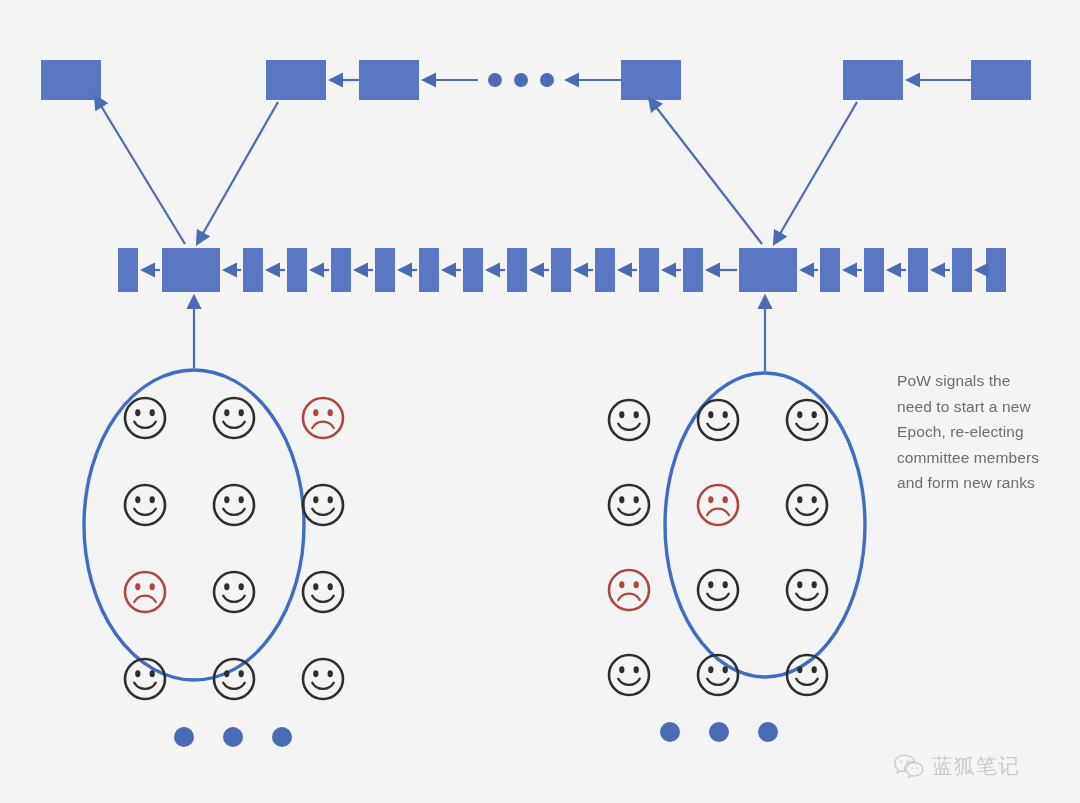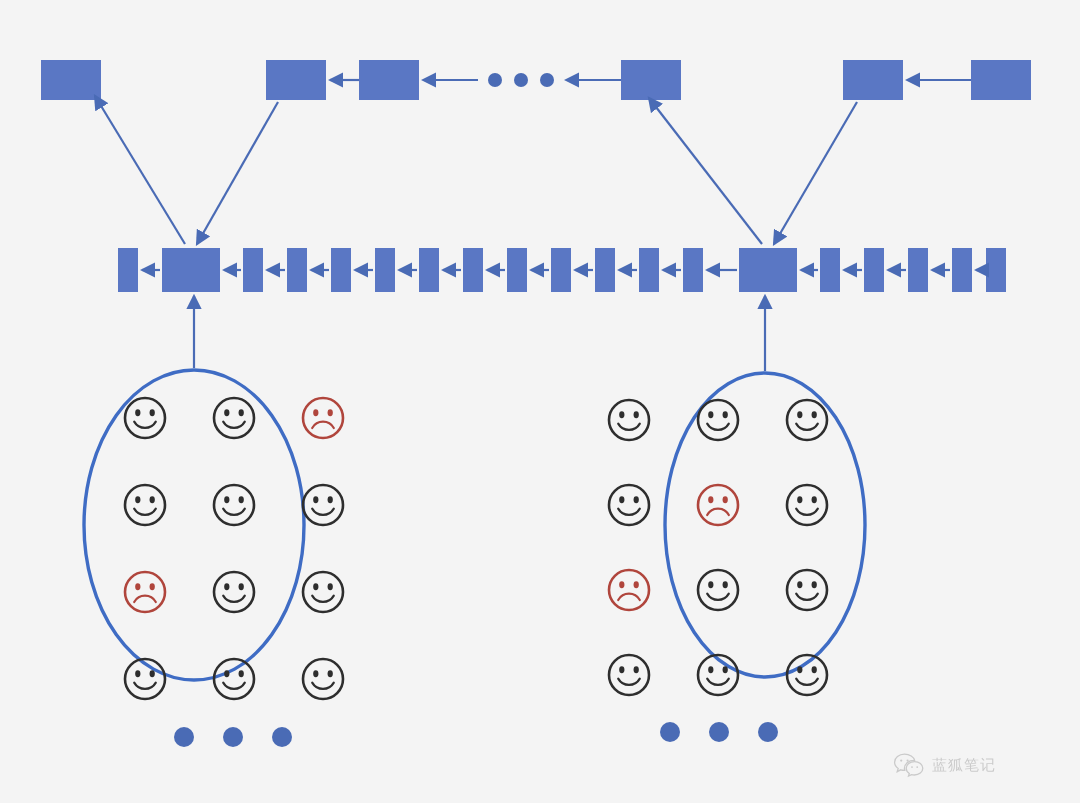--- a/index.html
+++ b/index.html
@@ -46,21 +46,21 @@
   #watermark {
     position: absolute;
     left: 893px;
     top: 752px;
     display: flex;
     align-items: center;
     gap: 7px;
     opacity: 0.30;
   }
   #watermark .wm-label {
-    font-size: 15px;
+    font-size: 21px;
     color: #6b6b6b;
     letter-spacing: 1px;
     font-family: "DejaVu Sans", sans-serif;
   }
 </style>
 </head>
 <body>
 
 <div id="canvas">
 
@@ -284,20 +284,21 @@
         <circle cx="184" cy="737" r="10" fill="#4a6bb5"></circle>
         <circle cx="233" cy="737" r="10" fill="#4a6bb5"></circle>
         <circle cx="282" cy="737" r="10" fill="#4a6bb5"></circle>
         <circle cx="670" cy="732" r="10" fill="#4a6bb5"></circle>
         <circle cx="719" cy="732" r="10" fill="#4a6bb5"></circle>
         <circle cx="768" cy="732" r="10" fill="#4a6bb5"></circle>
       </g>
   </svg>
 
 
+  <div class="note-text" id="note-right">PoW signals the need to start a new Epoch, re-electing committee members and form new ranks</div>
 
   <div id="watermark">
     <svg width="32" height="26" viewBox="0 0 32 26">
       <path d="M11.5 2.2C5.9 2.2 1.6 5.9 1.6 10.3c0 2.5 1.4 4.7 3.6 6.2l-1 3.1 3.5-1.8c1.1.3 2.2.5 3.4.5h.6c-.2-.6-.3-1.3-.3-2 0-4.4 4.3-7.9 9.6-7.9h.6C20.9 5 16.6 2.2 11.5 2.2z" fill="none" stroke="#6b6b6b" stroke-width="1.3"></path>
       <circle cx="8.2" cy="8.6" r="1.1" fill="#6b6b6b"></circle>
       <circle cx="14.6" cy="8.6" r="1.1" fill="#6b6b6b"></circle>
       <path d="M21.6 9.6c-4.7 0-8.4 3-8.4 6.7 0 2.1 1.2 4 3.1 5.2l-.8 2.6 3-1.5c.9.3 1.9.4 2.9.4 4.7 0 8.4-3 8.4-6.7s-3.7-6.7-8.2-6.7z" fill="none" stroke="#6b6b6b" stroke-width="1.3"></path>
       <circle cx="19.0" cy="15.1" r="0.9" fill="#6b6b6b"></circle>
       <circle cx="24.2" cy="15.1" r="0.9" fill="#6b6b6b"></circle>
     </svg>

